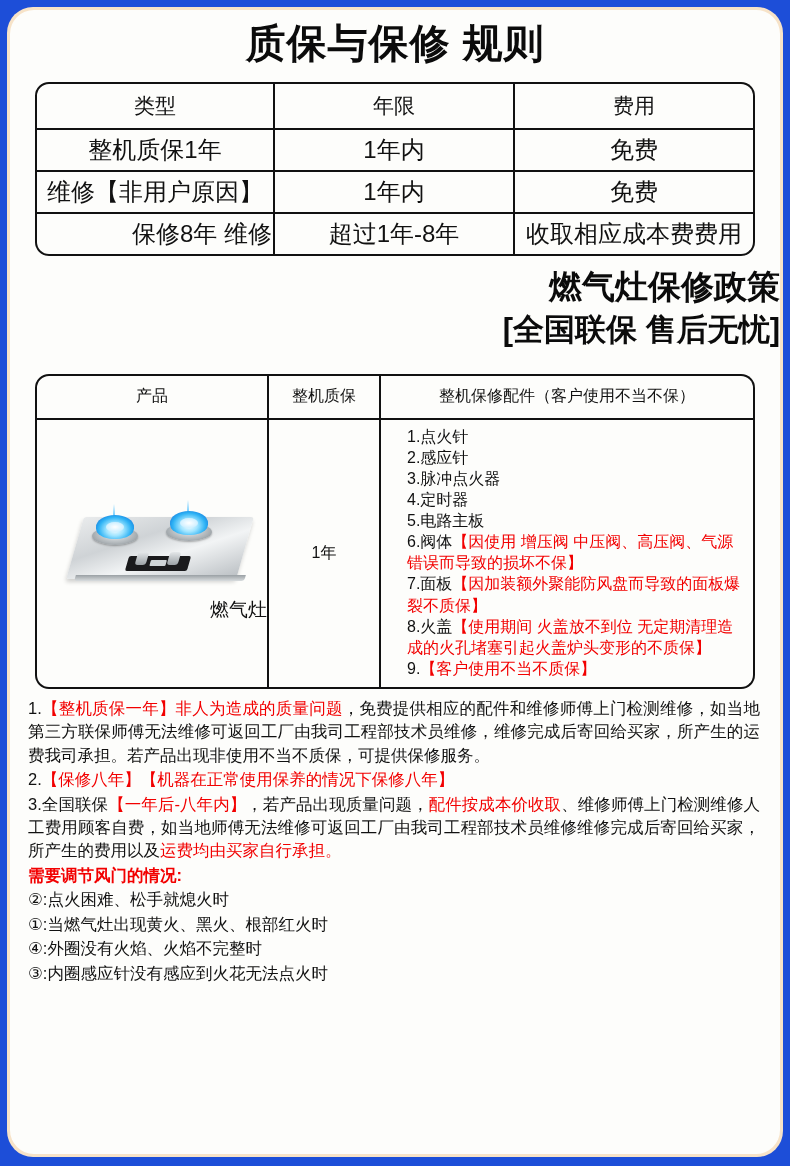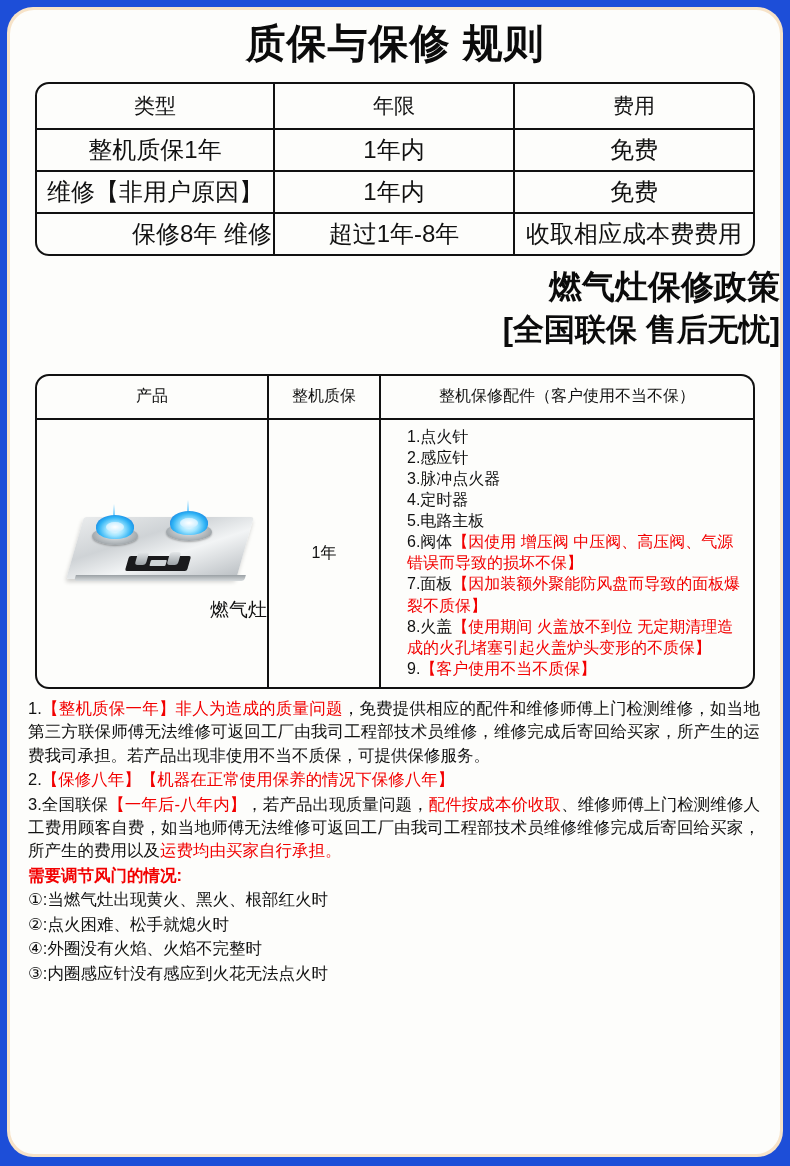--- a/index.html
+++ b/index.html
@@ -282,21 +282,21 @@
           </tr>
         </tbody>
           </table>
       </div>
 
       <div class="notes">
         <p><span>1.</span><span class="nr">【整机质保一年】非人为造成的质量问题</span><span>，免费提供相应的配件和维修师傅上门检测维修，如当地第三方联保师傅无法维修可返回工厂由我司工程部技术员维修，维修完成后寄回给买家，所产生的运费我司承担。若产品出现非使用不当不质保，可提供保修服务。</span></p>
         <p><span>2.</span><span class="nr">【保修八年】【机器在正常使用保养的情况下保修八年】</span></p>
         <p><span>3.</span><span>全国联保</span><span class="nr">【一年后-八年内】</span><span>，若产品出现质量问题，</span><span class="nr">配件按成本价收取</span><span>、维修师傅上门检测维修人工费用顾客自费，如当地师傅无法维修可返回工厂由我司工程部技术员维修维修完成后寄回给买家，所产生的费用以及</span><span class="nr">运费均由买家自行承担。</span></p>
         <p class="cond-title">需要调节风门的情况:</p>
+        <p class="cond">②:点火困难、松手就熄火时</p>
         <p class="cond">①:当燃气灶出现黄火、黑火、根部红火时</p>
-        <p class="cond">②:点火困难、松手就熄火时</p>
         <p class="cond">④:外圈没有火焰、火焰不完整时</p>
         <p class="cond">③:内圈感应针没有感应到火花无法点火时</p>
       </div>
 
     </div>
   </div>
 </div>
 
 </body></html>

